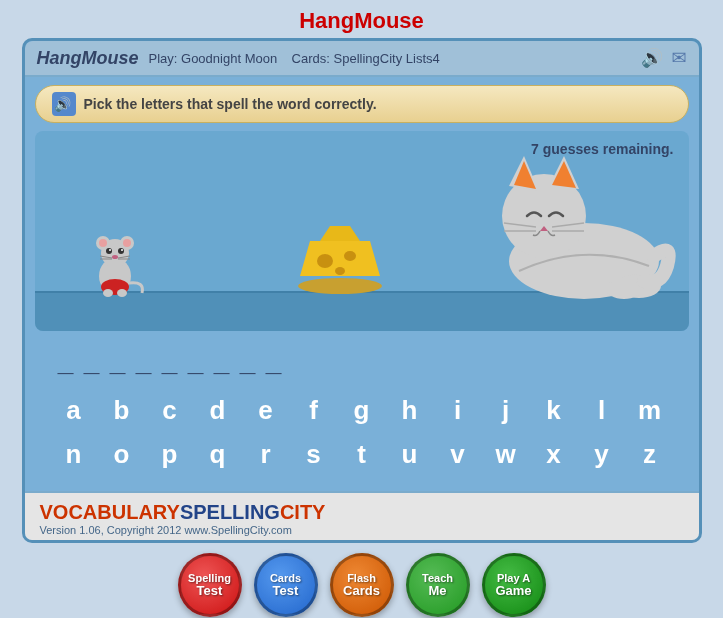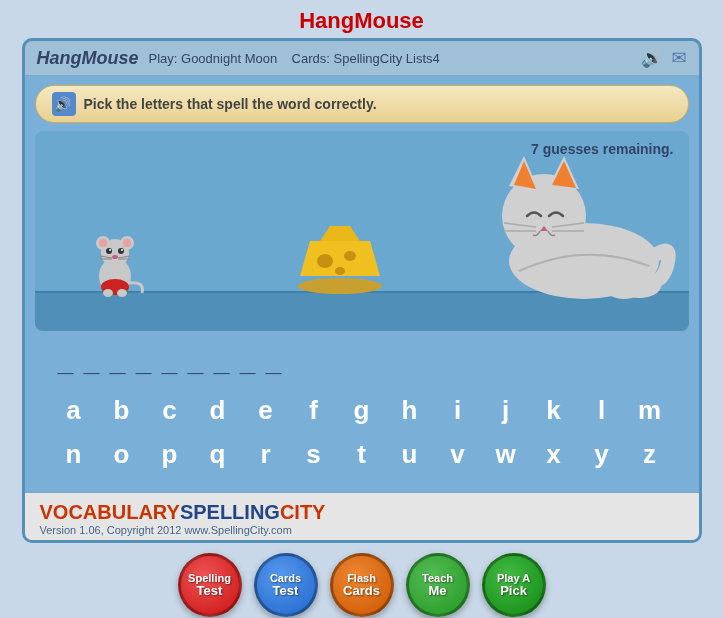--- a/index.html
+++ b/index.html
@@ -458,15 +458,15 @@
   <div class="nav-btn nav-btn-flash">
     <span class="nav-btn-text-top">Flash</span>
     <span class="nav-btn-text-bot">Cards</span>
   </div>
   <div class="nav-btn nav-btn-teach">
     <span class="nav-btn-text-top">Teach</span>
     <span class="nav-btn-text-bot">Me</span>
   </div>
   <div class="nav-btn nav-btn-play">
     <span class="nav-btn-text-top">Play A</span>
-    <span class="nav-btn-text-bot">Pick</span>
+    <span class="nav-btn-text-bot">Game</span>
   </div>
 </div>
 
 </body></html>

